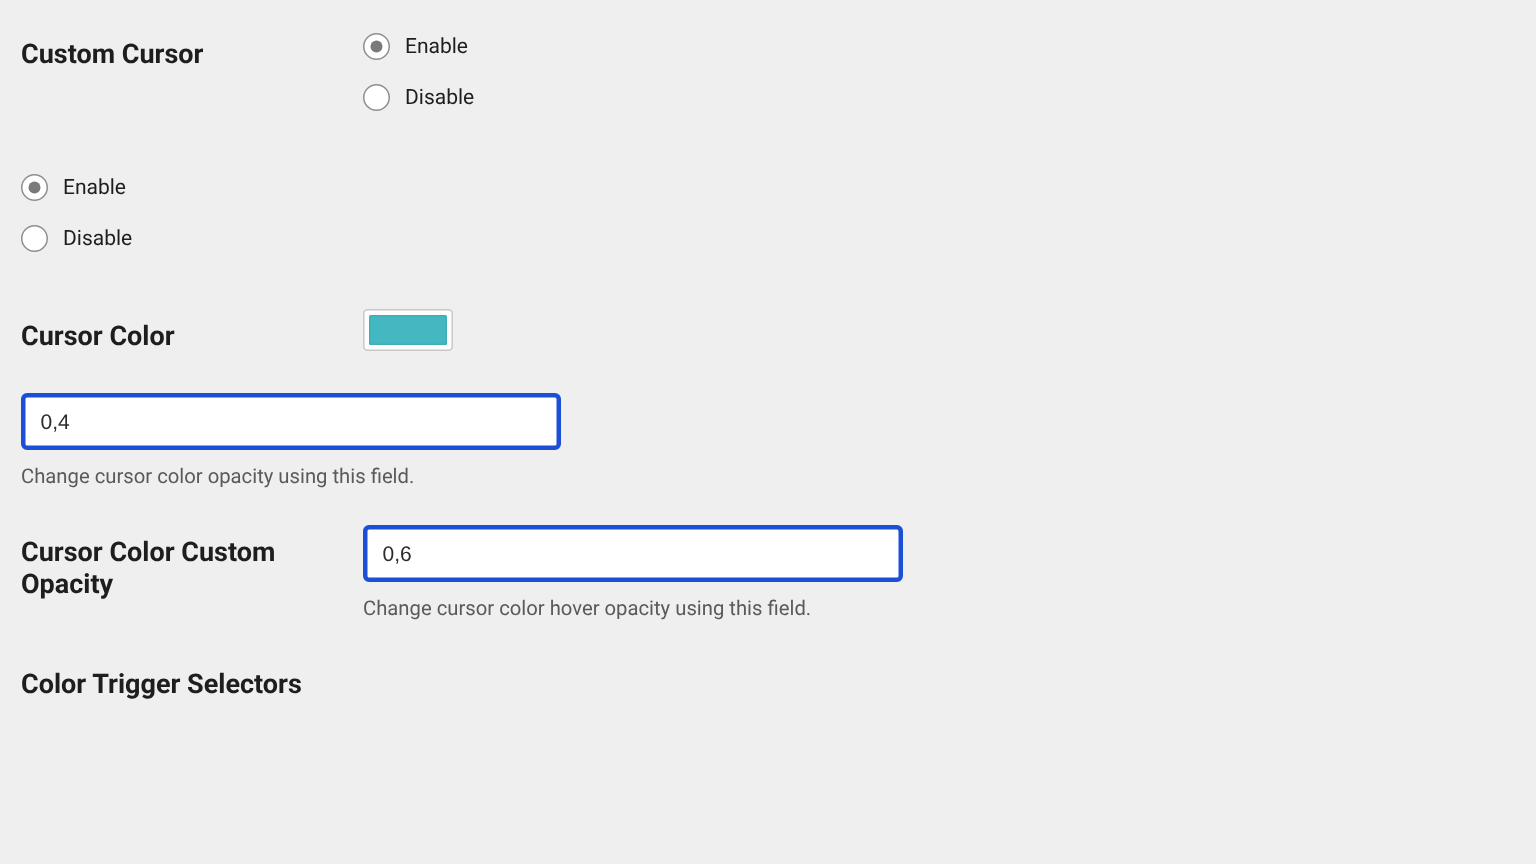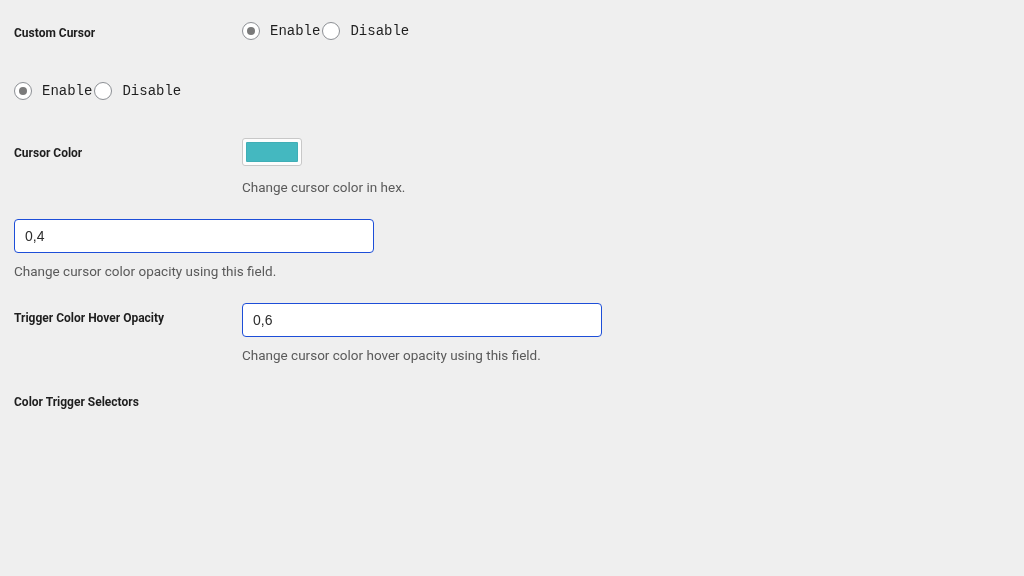--- a/index.html
+++ b/index.html
@@ -19,33 +19,32 @@
     display: flex;
     align-items: flex-start;
     margin-bottom: 38px;
   }
   .form-row.tight { margin-bottom: 24px; }
   .label-col {
     width: 228px;
     flex-shrink: 0;
     padding-top: 8px;
     font-weight: 700;
-    font-size: 12px;
+    font-size: 18px;
     color: #1e1e1e;
   }
   .field-col {
     flex: 1;
     max-width: 760px;
   }
   .radio-group {
     display: flex;
-    flex-direction: row;
-    gap: 2px;
+    flex-direction: column;
+    gap: 16px;
     padding-top: 4px;
-    font-family: Liberation Mono, monospace;
   }
   .radio-item {
     display: flex;
     align-items: center;
     gap: 10px;
     cursor: pointer;
   }
   .radio-outer {
     width: 18px;
     height: 18px;
@@ -85,21 +84,21 @@
   }
   .desc {
     margin-top: 10px;
     font-size: 13.5px;
     color: #5a5a5a;
   }
   .text-input {
     width: 360px;
     padding: 6px 10px;
     font-size: 14px;
-    border: 1px solid #1d4ed8;
+    border: 3px solid #1d4ed8;
     border-radius: 4px;
     background: #fff;
     color: #2c2c2c;
     line-height: 20px;
   }
 </style>
 </head>
 <body>
 
 <div class="wrap">
@@ -138,33 +137,32 @@
       </div>
     </div>
   </div>
 
   <div class="form-row tight">
     <div class="label-col">Cursor Color</div>
     <div class="field-col">
       <span class="color-btn">
         <div class="color-swatch" title="#44b8c0"></div>
       </span>
-      <div class="desc">Change cursor color in hex.</div>
     </div>
   </div>
 
   <div class="form-row tight">
     <div class="field-col">
       <input class="text-input" type="text" value="0,4" style="">
       <div class="desc">Change cursor color opacity using this field.</div>
     </div>
   </div>
 
   <div class="form-row tight">
-    <div class="label-col">Trigger Color Hover Opacity</div>
+    <div class="label-col">Cursor Color Custom Opacity</div>
     <div class="field-col">
       <input class="text-input" type="text" value="0,6" style="">
       <div class="desc">Change cursor color hover opacity using this field.</div>
     </div>
   </div>
 
   <div class="form-row tight">
     <div class="label-col">Color Trigger Selectors</div>
     <div class="field-col">
     </div>

